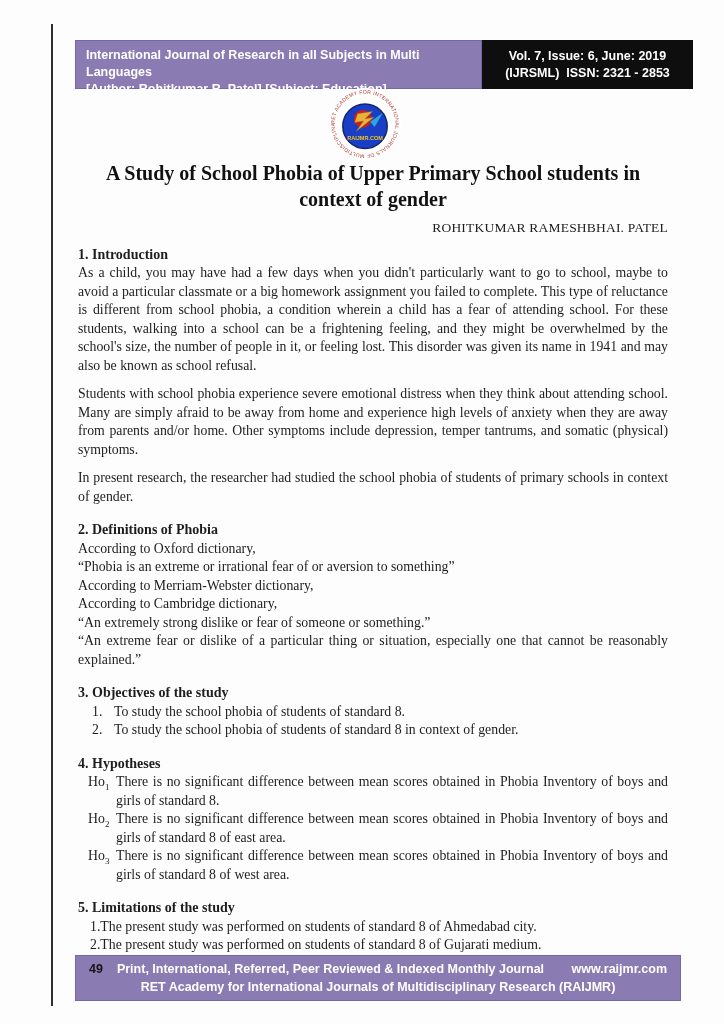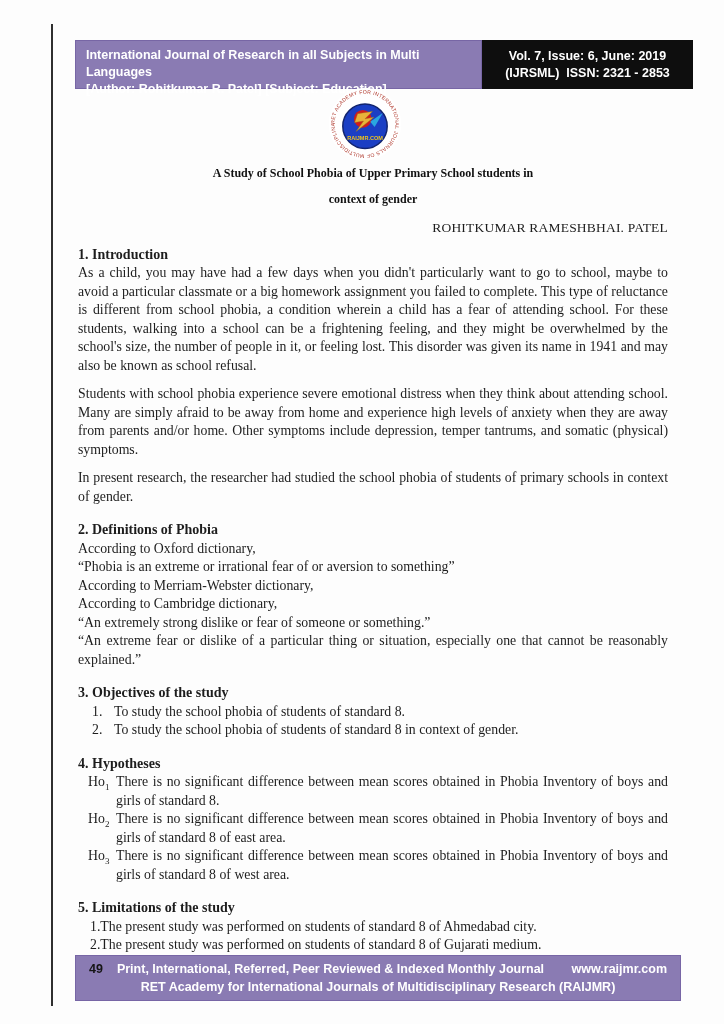--- a/index.html
+++ b/index.html
@@ -54,21 +54,21 @@
     width:74px; height:74px;
   }
   
   .main {
     position:absolute; top:160px; left:78px;
     width:590px;
     font-size:13.8px; line-height:18.5px;
   }
   .title {
     margin:0 0 7px;
-    font-size:12px; line-height:26px;
+    font-size:20px; line-height:26px;
     font-weight:bold; text-align:center;
     color:#111;
   }
   .author {
     text-align:right;
     font-size:13.5px;
     margin:0 0 8px;
     letter-spacing:.2px;
   }
   .section { margin:0 0 15px; }

